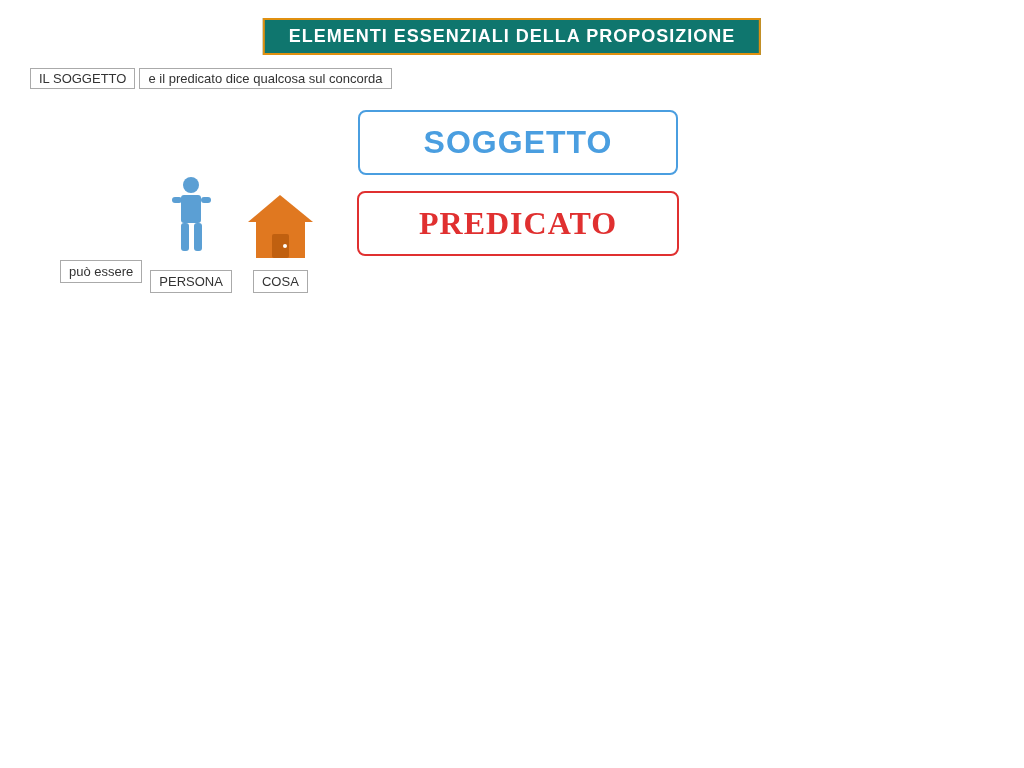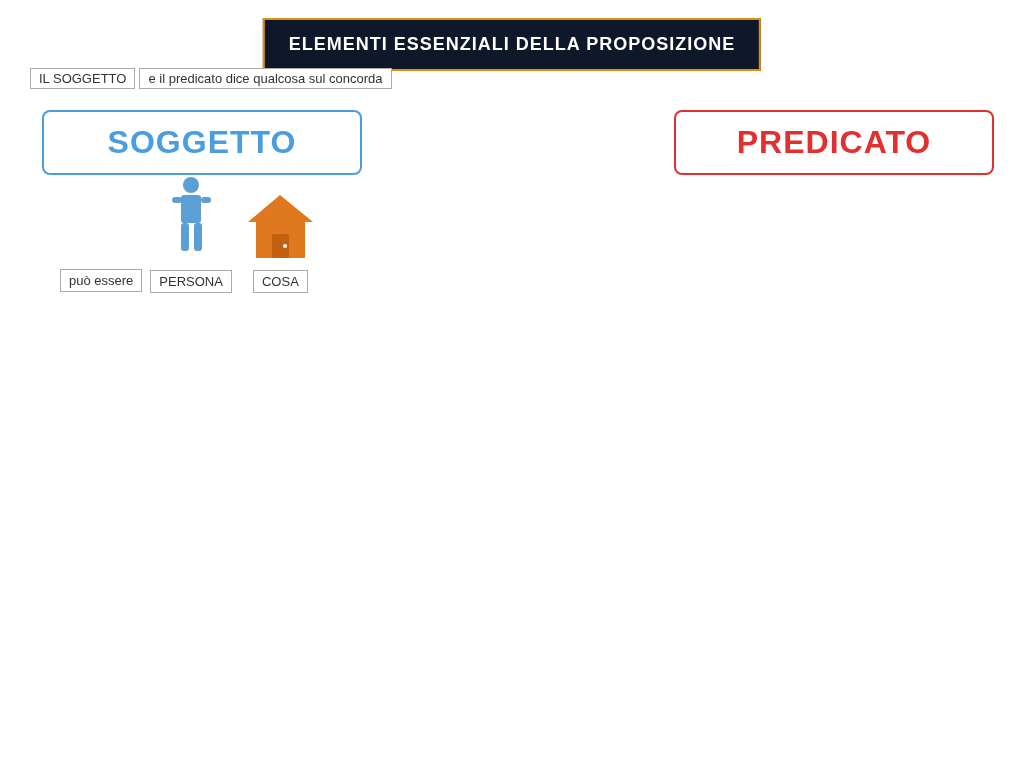--- a/index.html
+++ b/index.html
@@ -19,23 +19,23 @@
       position: relative;
       background: #fff;
     }
 
     
     .title-banner {
       position: absolute;
       top: 18px;
       left: 50%;
       transform: translateX(-50%);
-      background-color: #0f172a;
+      background-color: #0f766e;
       border: 2px solid #e09010;
-      padding: 14px 24px;
+      padding: 6px 24px;
       white-space: nowrap;
     }
 
     .title-banner span {
       color: #ffffff;
       font-size: 18px;
       font-weight: bold;
       letter-spacing: 1px;
     }
 
@@ -58,23 +58,24 @@
       white-space: nowrap;
     }
 
     
     .main-row {
       position: absolute;
       top: 110px;
       left: 42px;
       right: 30px;
       display: flex;
-      gap: 0;
+      gap: 16px;
       align-items: center;
       justify-content: space-between;
+      flex-direction: column;
     }
 
     .soggetto-box {
       border: 2px solid #4a9ee0;
       border-radius: 8px;
       padding: 12px 40px;
       min-width: 320px;
       text-align: center;
     }
 
@@ -85,20 +86,21 @@
       letter-spacing: 1px;
     }
 
     .predicato-box {
       border: 2px solid #e03030;
       border-radius: 8px;
       padding: 12px 60px;
       min-width: 320px;
       text-align: center;
       margin-right: 0;
+      font-family: Liberation Serif, serif;
     }
 
     .predicato-box span {
       color: #e03030;
       font-size: 32px;
       font-weight: bold;
       letter-spacing: 1px;
     }
 
     
@@ -131,21 +133,21 @@
     }
 
     .puo-essere-label {
       border: 1px solid #aaa;
       padding: 3px 8px;
       font-size: 13px;
       color: #333;
       background: #fff;
       margin-right: 8px;
       align-self: flex-end;
-      margin-bottom: 1px;
+      margin-bottom: 10px;
     }
 
     
     .person-svg {
       width: 55px;
       height: 85px;
     }
 
     
     .dog-svg {

